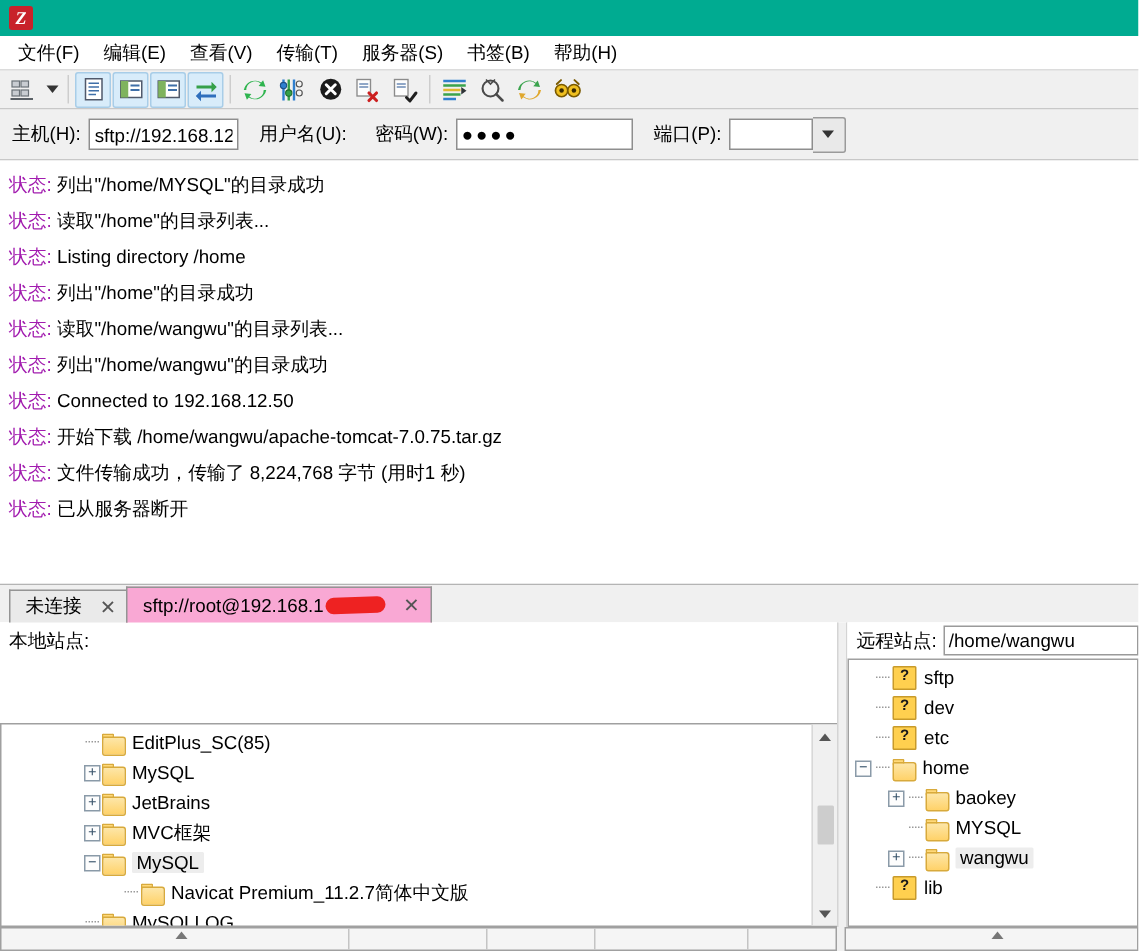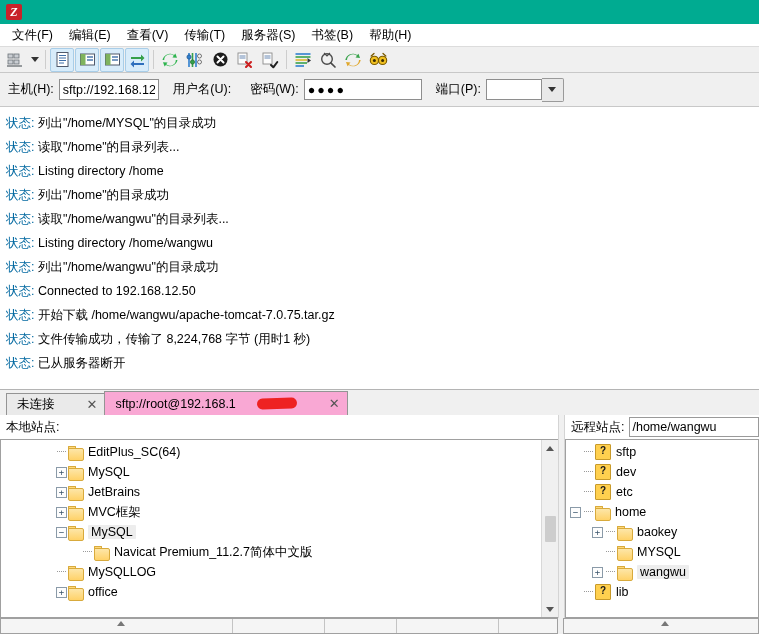--- a/index.html
+++ b/index.html
@@ -70,44 +70,44 @@
     height:24px;width:22px;box-sizing:border-box;background:#e9e9e9;border:1px solid #9a9a9a;
     border-left:none;border-radius:0 2px 2px 0;display:flex;align-items:center;justify-content:center;
   }
 
   
   .logpane{
     flex:0 0 auto;height:282px;background:#fff;overflow:hidden;
     padding:4px 0 0 4px;box-sizing:border-box;position:relative;
   }
   .logrow{height:24px;line-height:24px;font-size:12.5px;white-space:nowrap;color:#000;padding-left:2px;}
-  .logrow .lkey{color:#0369a1;}
+  .logrow .lkey{color:#a21caf;}
 
   
   .tabbar{
     height:26px;min-height:26px;background:#f0f0f0;border-top:1px solid #b4b4b4;
     display:flex;align-items:flex-end;padding-left:6px;box-sizing:border-box;
   }
   .tab{
     height:22px;box-sizing:border-box;display:flex;align-items:center;
     border:1px solid #949494;border-bottom:none;background:#eaeaea;
-    padding:0 5px 0 10px;font-size:12.5px;margin-right:-1px;position:relative;gap:20px;
+    padding:0 5px 0 10px;font-size:12.5px;margin-right:-1px;position:relative;
   }
   .tab.active{background:#f9a8d4;height:24px;}
   .tab .tclose{margin-left:10px;color:#555;font-size:13px;line-height:1;padding:0 2px;}
   .redact{
     display:inline-block;width:40px;height:11px;background:#ee2222;
     border-radius:7px;margin:0 0 0 1px;vertical-align:middle;
     transform:rotate(-2deg);
   }
 
   
   .panes{flex:1 1 auto;display:flex;min-height:0;background:#fff;}
   .pane{display:flex;flex-direction:column;min-width:0;background:#fff;}
-  .pane-left{width:558px;}
+  .pane-left{width:558px;gap:43px;}
   .pane-split{width:5px;background:#f0f0f0;border-left:1px solid #d4d4d4;border-right:1px solid #d4d4d4;}
   .pane-right{flex:1 1 auto;}
 
   .pathbar{
     height:24px;min-height:24px;display:flex;align-items:center;
     background:#fff;padding-left:6px;box-sizing:border-box;
   }
   .pathlabel{font-size:12.5px;white-space:nowrap;margin-right:5px;}
   .pathfield{
     flex:1 1 auto;height:20px;box-sizing:border-box;border:1px solid #9a9a9a;background:#fff;
@@ -334,21 +334,20 @@
         <div class="caret-dn"></div>
       </div>
   </div>
 
   <div class="logpane">
     <div class="logrow"><span class="lkey">状态:</span> <span>列出"/home/MYSQL"的目录成功</span></div>
     <div class="logrow"><span class="lkey">状态:</span> <span>读取"/home"的目录列表...</span></div>
     <div class="logrow"><span class="lkey">状态:</span> <span>Listing directory /home</span></div>
     <div class="logrow"><span class="lkey">状态:</span> <span>列出"/home"的目录成功</span></div>
     <div class="logrow"><span class="lkey">状态:</span> <span>读取"/home/wangwu"的目录列表...</span></div>
-    <div class="logrow"><span class="lkey">状态:</span> <span>Listing directory /home/wangwu</span></div>
     <div class="logrow"><span class="lkey">状态:</span> <span>列出"/home/wangwu"的目录成功</span></div>
     <div class="logrow"><span class="lkey">状态:</span> <span>Connected to 192.168.12.50</span></div>
     <div class="logrow"><span class="lkey">状态:</span> <span>开始下载 /home/wangwu/apache-tomcat-7.0.75.tar.gz</span></div>
     <div class="logrow"><span class="lkey">状态:</span> <span>文件传输成功，传输了 8,224,768 字节 (用时1 秒)</span></div>
     <div class="logrow"><span class="lkey">状态:</span> <span>已从服务器断开</span></div>
   </div>
 
   <div class="tabbar">
     <div class="tab">
       <span>未连接</span>
@@ -372,21 +371,21 @@
 
           <div class="trow">
             <span class="indent" style="width:52px"></span>
             <span class="dots">
                 <span class="dotline"></span>
               </span>
             <span class="folder">
                 <span class="ftab"></span>
                 <span class="fbody"></span>
               </span>
-            <span class="tlabel">EditPlus_SC(64)</span>
+            <span class="tlabel">EditPlus_SC(85)</span>
           </div>
 
           <div class="trow">
             <span class="indent" style="width:52px"></span>
             <span class="twist">
                 <span class="box">+</span>
               </span>
             <span class="folder">
                 <span class="ftab"></span>
                 <span class="fbody"></span>

